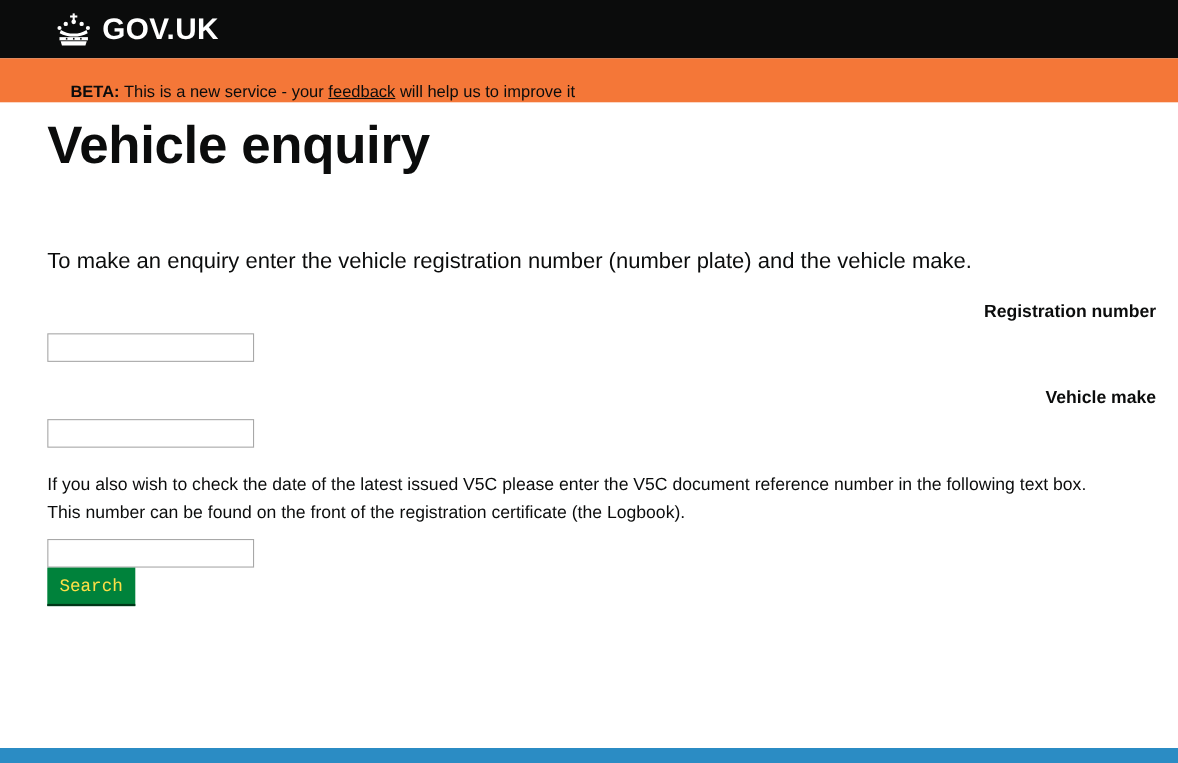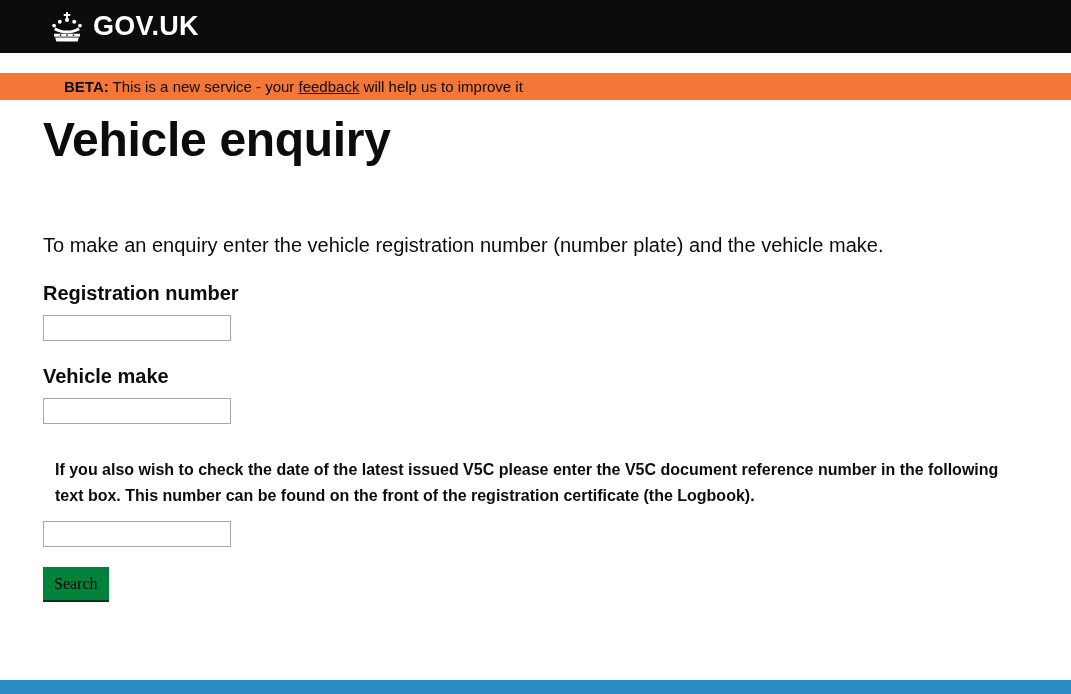--- a/index.html
+++ b/index.html
@@ -44,26 +44,25 @@
     font-size: 27px;
     font-weight: bold;
     letter-spacing: 0.3px;
     line-height: 1;
     white-space: nowrap;
   }
 
   
   .phase-banner {
     background: #f47738;
-    height: 27px;
+    height: 40px;
     width: 100%;
     display: flex;
-    align-items: center;
-    box-sizing: border-box;
-    margin-top: 20px;
+    align-items: flex-end;
+    box-sizing: border-box;
   }
   .phase-banner-inner {
     padding-left: 64px;
     font-size: 15px;
     line-height: 1.2;
     color: #0b0c0c;
     white-space: nowrap;
   }
   .phase-tag {
     font-weight: bold;
@@ -92,59 +91,58 @@
   }
   .intro-text {
     font-size: 20px;
     line-height: 1.25;
     margin: 0;
     padding-top: 68px;
     max-width: 980px;
   }
   .form-label {
     display: block;
-    font-size: 20px;
+    font-size: 16px;
     font-weight: bold;
     line-height: 1.2;
     margin: 0;
     padding-top: 23px;
+    text-align: right;
   }
   .text-input {
     display: block;
     width: 188px;
     height: 26px;
     box-sizing: border-box;
     border: 1px solid #a8a8a8;
     background: #ffffff;
     margin-top: 10px;
     padding: 2px 4px;
     font-family: "Liberation Sans", sans-serif;
     font-size: 15px;
     color: #0b0c0c;
     border-radius: 0;
   }
   .helper-text {
     font-size: 16px;
     line-height: 1.63;
-    margin: 12px;
+    margin: 0;
     padding-top: 21px;
     max-width: 972px;
-    font-weight: bold;
   }
   .search-button {
     display: inline-block;
     background: #00823b;
     border: none;
     border-bottom: 2px solid #003618;
-    color: #000000;
-    font-family: Liberation Serif, serif;
+    color: #fde047;
+    font-family: Liberation Mono, monospace;
     font-size: 16px;
     line-height: 1;
     padding: 9px 11px 8px 11px;
-    margin-top: 20px;
     cursor: pointer;
     border-radius: 0;
     -webkit-appearance: none;
     appearance: none;
   }
 
   
   .footer-strip {
     position: absolute;
     left: 0;

